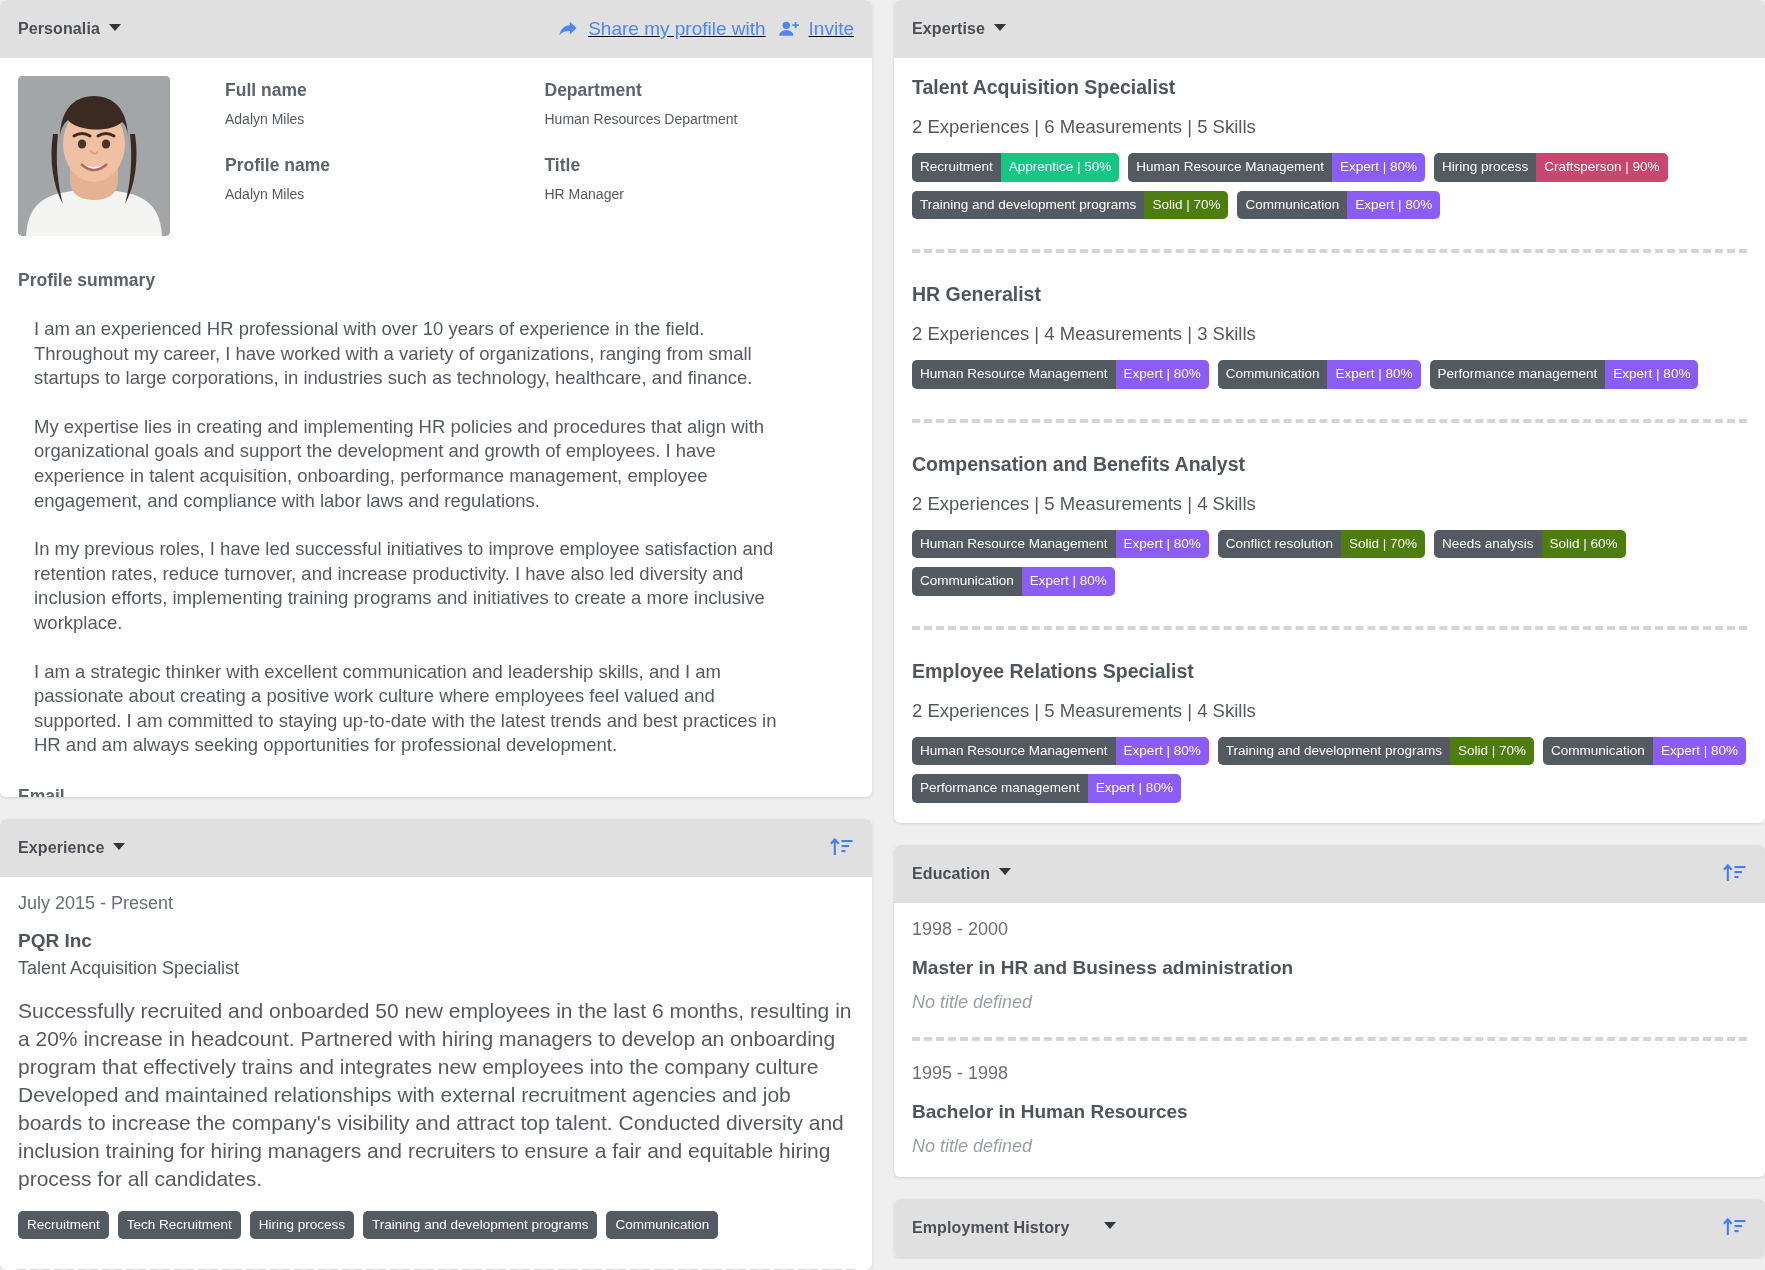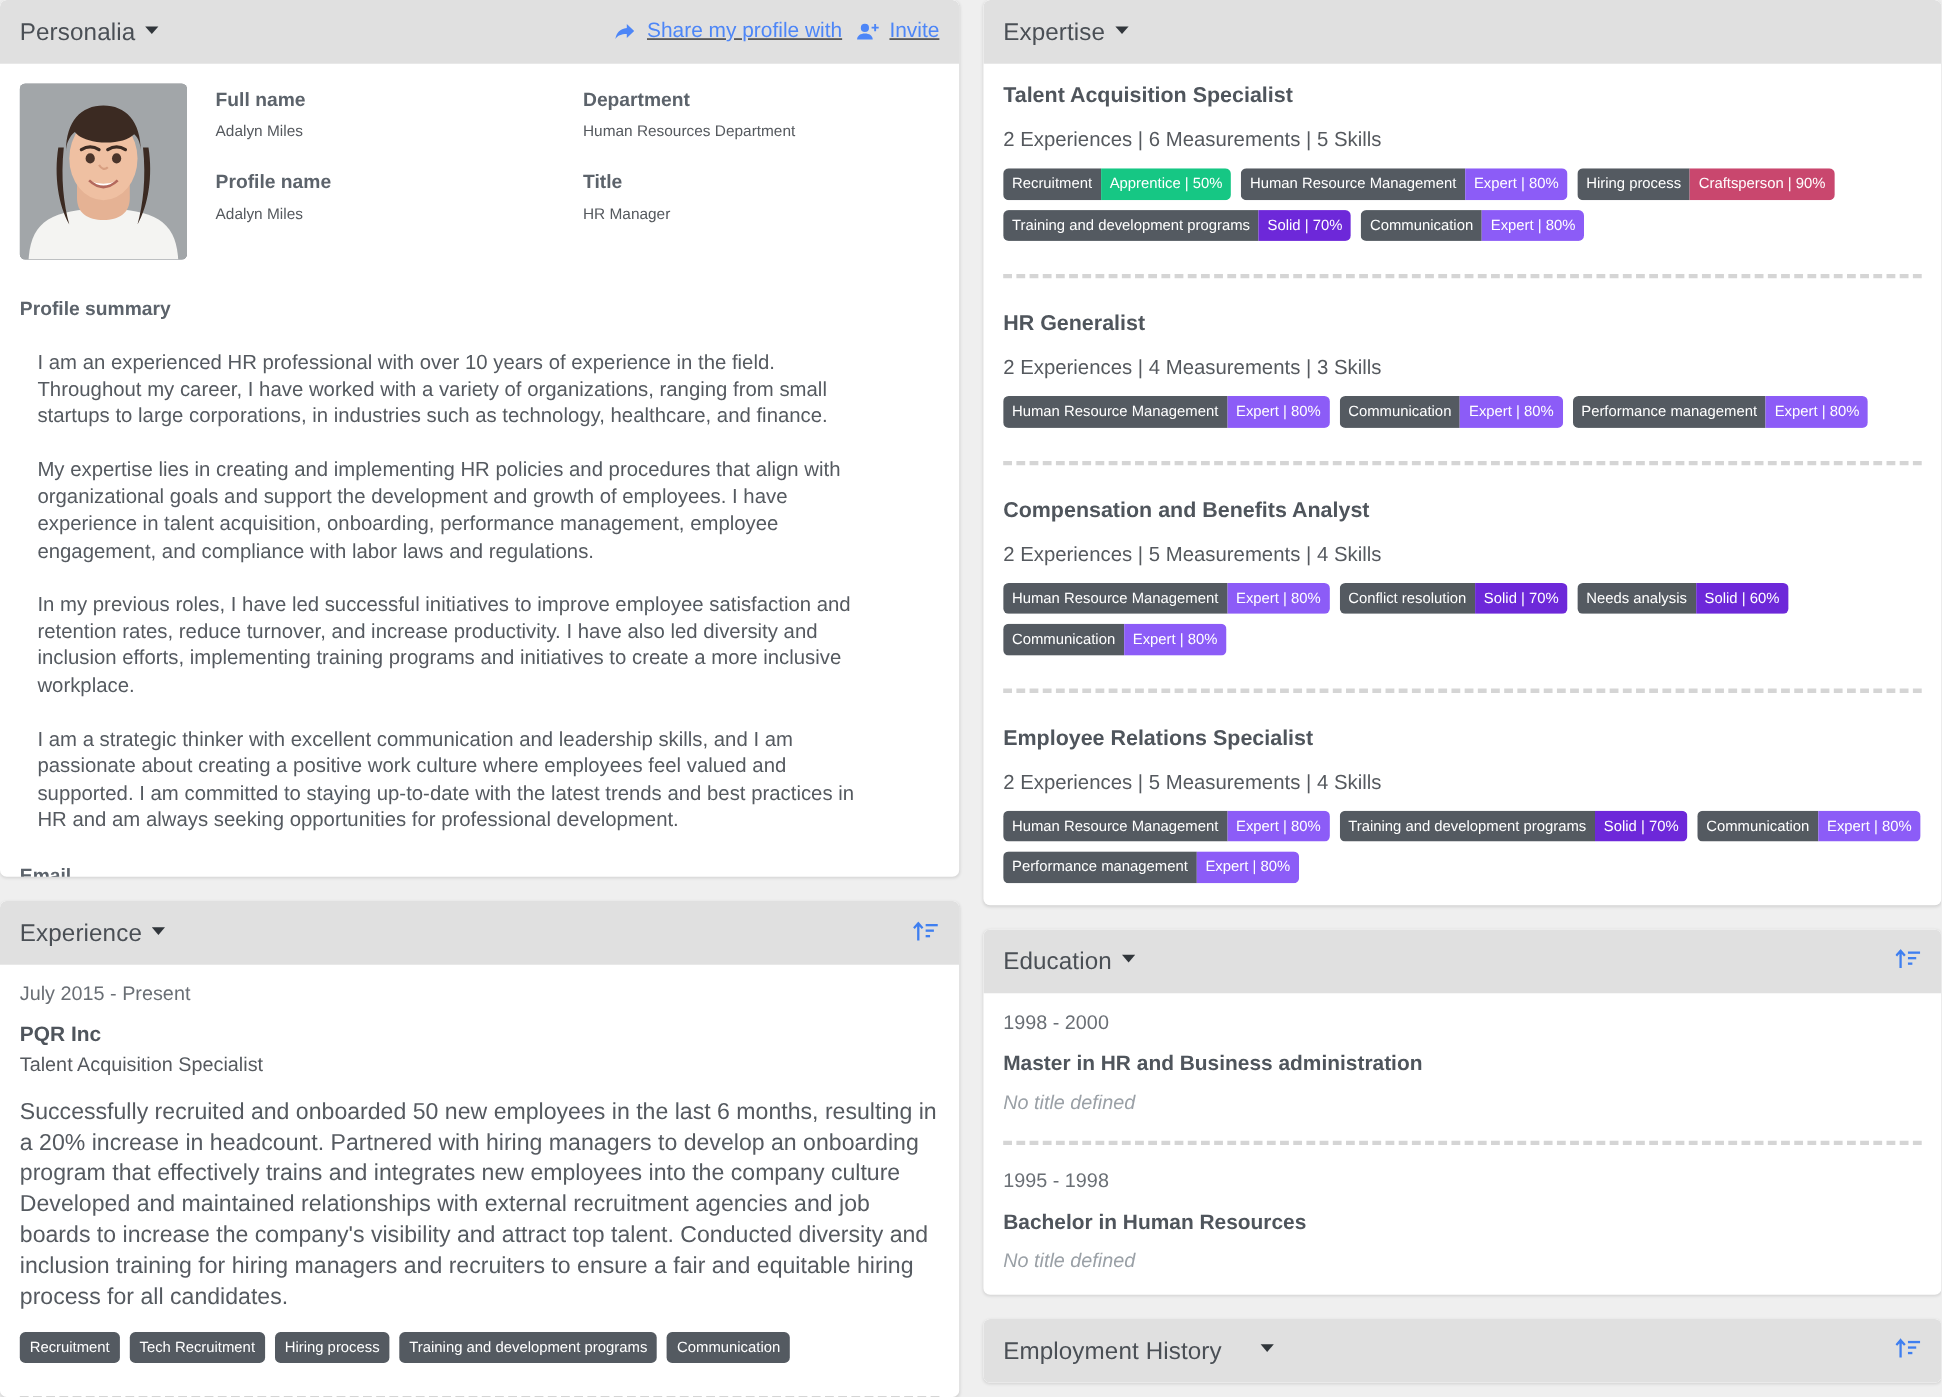--- a/index.html
+++ b/index.html
@@ -36,23 +36,23 @@
   .card-header {
     background: #e0e0e0;
     height: 58px;
     display: flex;
     align-items: center;
     padding: 0 18px;
     box-sizing: border-box;
     border-radius: 6px 6px 0 0;
   }
   .card-title {
-    font-size: 22px;
+    font-size: 16px;
     color: #4a4f55;
-    font-weight: 400;
+    font-weight: 700;
     letter-spacing: .1px;
     text-align: right;
   }
   .caret {
     display: inline-block;
     margin-left: 9px;
     width: 0; height: 0;
     border-left: 6px solid transparent;
     border-right: 6px solid transparent;
     border-top: 7px solid #31363b;
@@ -100,20 +100,21 @@
   }
   .av-bg { position:absolute; inset:0; background:linear-gradient(160deg,#a9adb0 0%,#93989c 55%,#8b9094 100%); }
   .fields {
     flex: 1;
     display: grid;
     grid-template-columns: 1fr 1fr;
     row-gap: 28px;
     column-gap: 10px;
     padding-top: 4px;
     align-content: start;
+    margin-left: 29px;
   }
   .f-label {
     font-size: 17.5px;
     font-weight: bold;
     color: #5c636b;
     margin-bottom: 10px;
   }
   .f-value {
     font-size: 14px;
     color: #55595e;
@@ -179,21 +180,21 @@
     white-space: nowrap;
   }
   .chip .v {
     color: #fff;
     padding: 7px 8px 8px 8px;
     white-space: nowrap;
   }
   .lvl-apprentice { background: #16c784; }
   .lvl-expert     { background: #8c5cf7; }
   .lvl-craftsperson { background: #c9476e; }
-  .lvl-solid      { background: #6d28d9; }
+  .lvl-solid      { background: #4d7c0f; }
 
   .dashed-sep {
     height: 0;
     border-top: 4px dashed #d5d5d5;
     margin: 30px 0 28px 0;
   }
   .dashed-sep.tight { margin: 24px 0 22px 0; }
 
   
   .exp-date {

